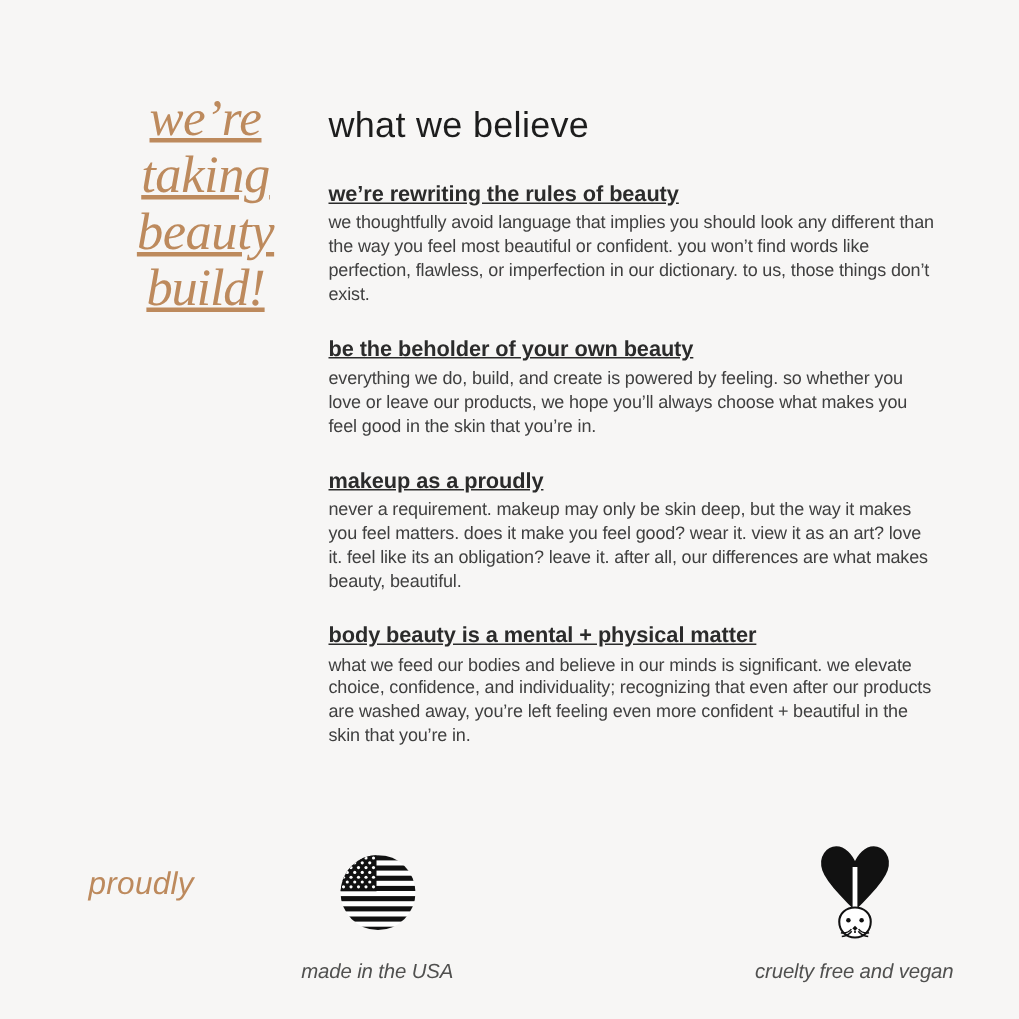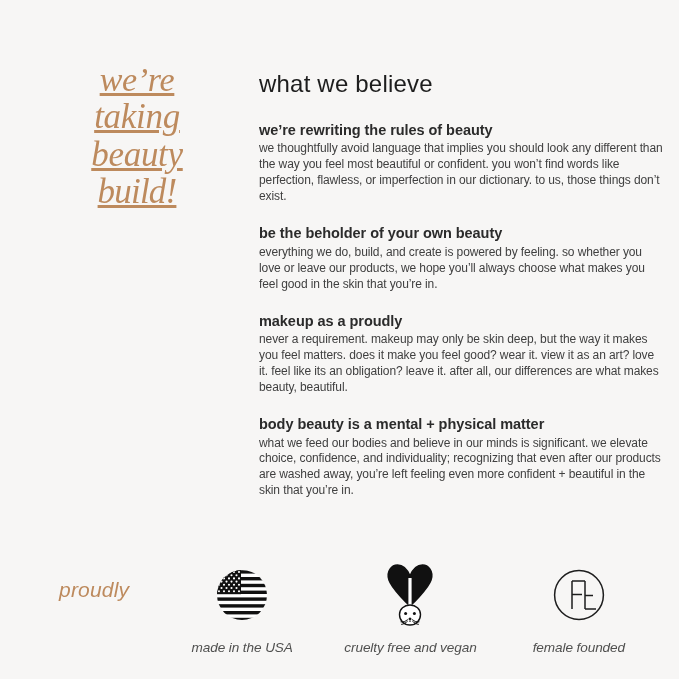--- a/index.html
+++ b/index.html
@@ -53,21 +53,20 @@
   .headline .hl-line.l2 { font-size: 35px; }
   .headline .hl-line.l3 { font-size: 35px; }
   .headline .hl-line.l4 { font-size: 35px; letter-spacing: -0.8px; }
 
   
   .main-col {
     position: absolute;
     left: 219px;
     top: 70px;
     width: 406px;
-    margin-left: 40px;
   }
 
   .main-title {
     font-size: 24px;
     font-weight: 400;
     color: #1d1d1d;
     letter-spacing: 0.2px;
     margin: 0 0 22px 0;
     line-height: 1.2;
   }
@@ -77,20 +76,21 @@
   }
   .belief:last-child { margin-bottom: 0; }
 
   .belief-title {
     font-size: 14.5px;
     font-weight: 700;
     color: #2b2b2b;
     letter-spacing: -0.05px;
     line-height: 1.35;
     margin: 0 0 1px 0;
+    text-decoration: underline;
   }
 
   .belief-body {
     font-size: 12px;
     font-weight: 400;
     color: #404040;
     line-height: 1.33;
     margin: 0;
     letter-spacing: -0.1px;
   }
@@ -265,31 +265,17 @@
             <path d="M29 58.4 L29 60" stroke="#111111" stroke-width="1.1" fill="none"></path>
             <path d="M26.6 57.4 C24.8 59.6 22 60.2 19.6 59.8" stroke="#111111" stroke-width="1" fill="none"></path>
             <path d="M26.8 58.8 C25 61 22.4 62.2 20.2 62.4" stroke="#111111" stroke-width="1" fill="none"></path>
             <path d="M31.4 57.4 C33.2 59.6 36 60.2 38.4 59.8" stroke="#111111" stroke-width="1" fill="none"></path>
             <path d="M31.2 58.8 C33 61 35.6 62.2 37.8 62.4" stroke="#111111" stroke-width="1" fill="none"></path>
           </svg>
         </div>
         <div class="badge-label">cruelty free and vegan</div>
       </div>
 
-      <div class="badge">
-        <div class="badge-icon">
-          <svg width="54" height="54" viewBox="0 0 54 54" aria-hidden="true">
-            <circle cx="27" cy="27" r="24.4" fill="none" stroke="#1d1d1d" stroke-width="1.5"></circle>
-            <path d="M20 13 L20 41" stroke="#1d1d1d" stroke-width="1.5" fill="none"></path>
-            <path d="M20 13 L33 13" stroke="#1d1d1d" stroke-width="1.5" fill="none"></path>
-            <path d="M20 26.5 L30 26.5" stroke="#1d1d1d" stroke-width="1.5" fill="none"></path>
-            <path d="M33 13 L33 41" stroke="#1d1d1d" stroke-width="1.5" fill="none"></path>
-            <path d="M33 41 L44 41" stroke="#1d1d1d" stroke-width="1.5" fill="none"></path>
-            <path d="M33 27.5 L41 27.5" stroke="#1d1d1d" stroke-width="1.5" fill="none"></path>
-          </svg>
-        </div>
-        <div class="badge-label">female founded</div>
-      </div>
 
     </div>
   </div>
 
 </div>
 
 </body></html>

